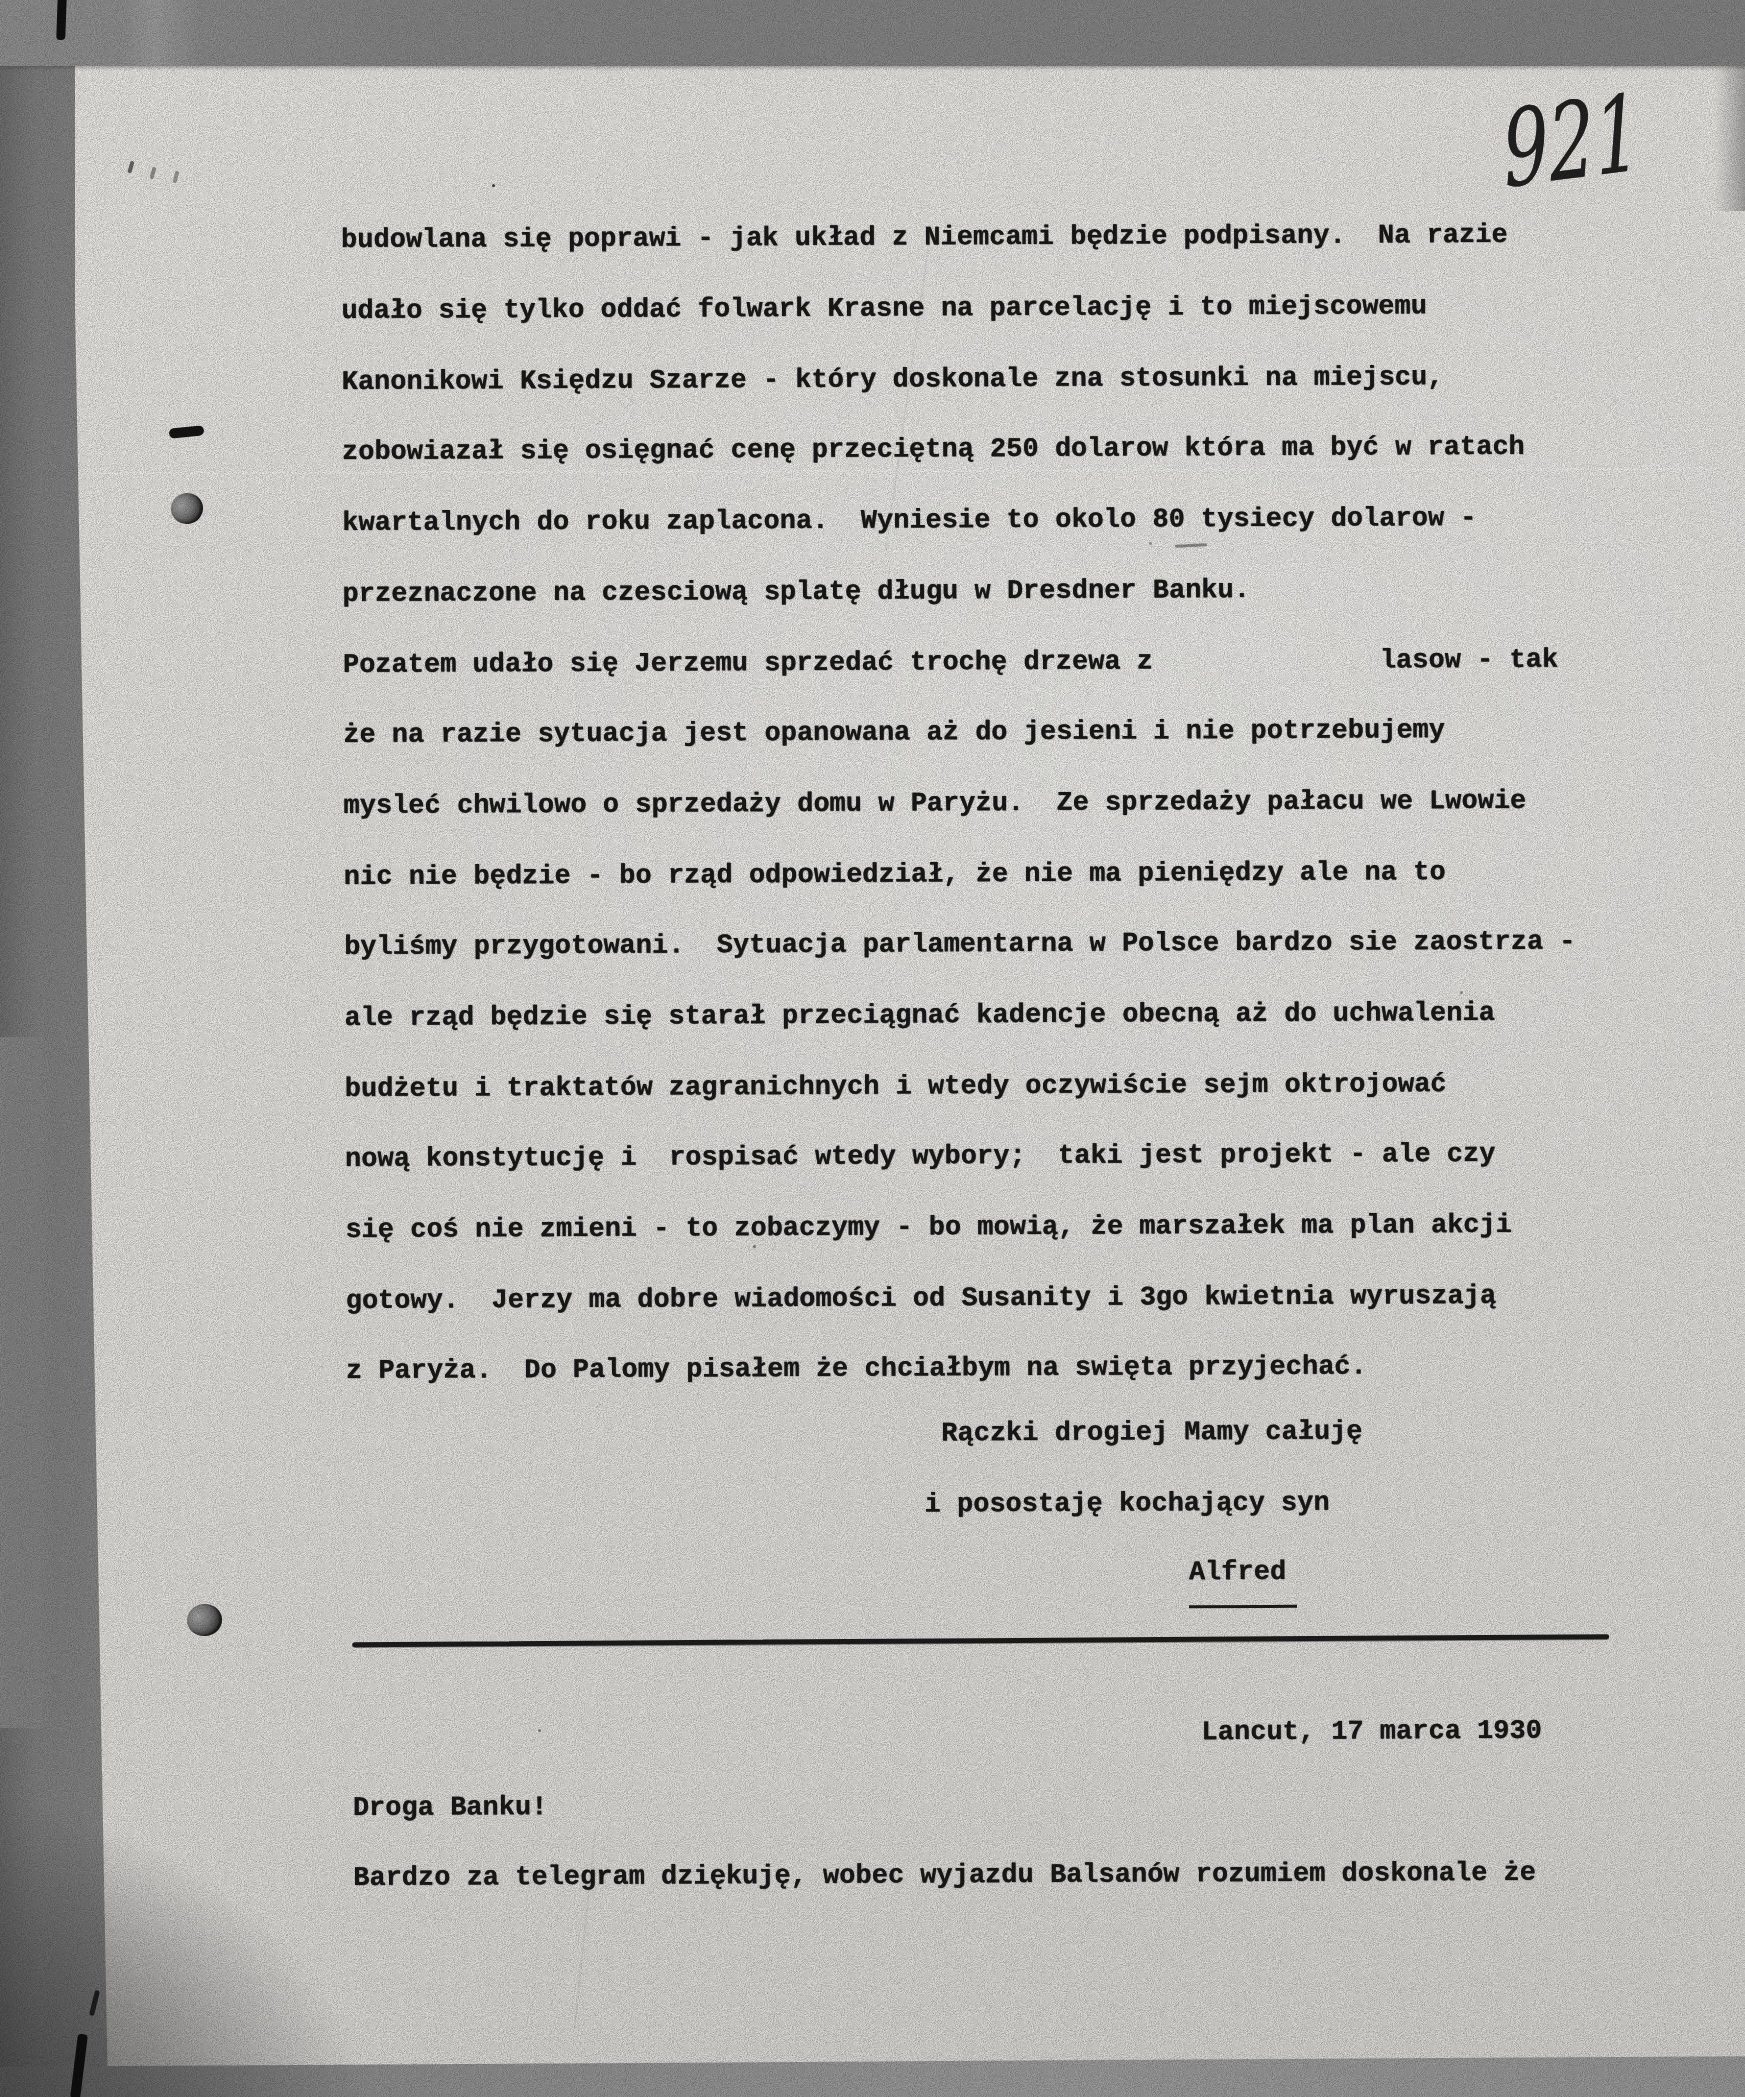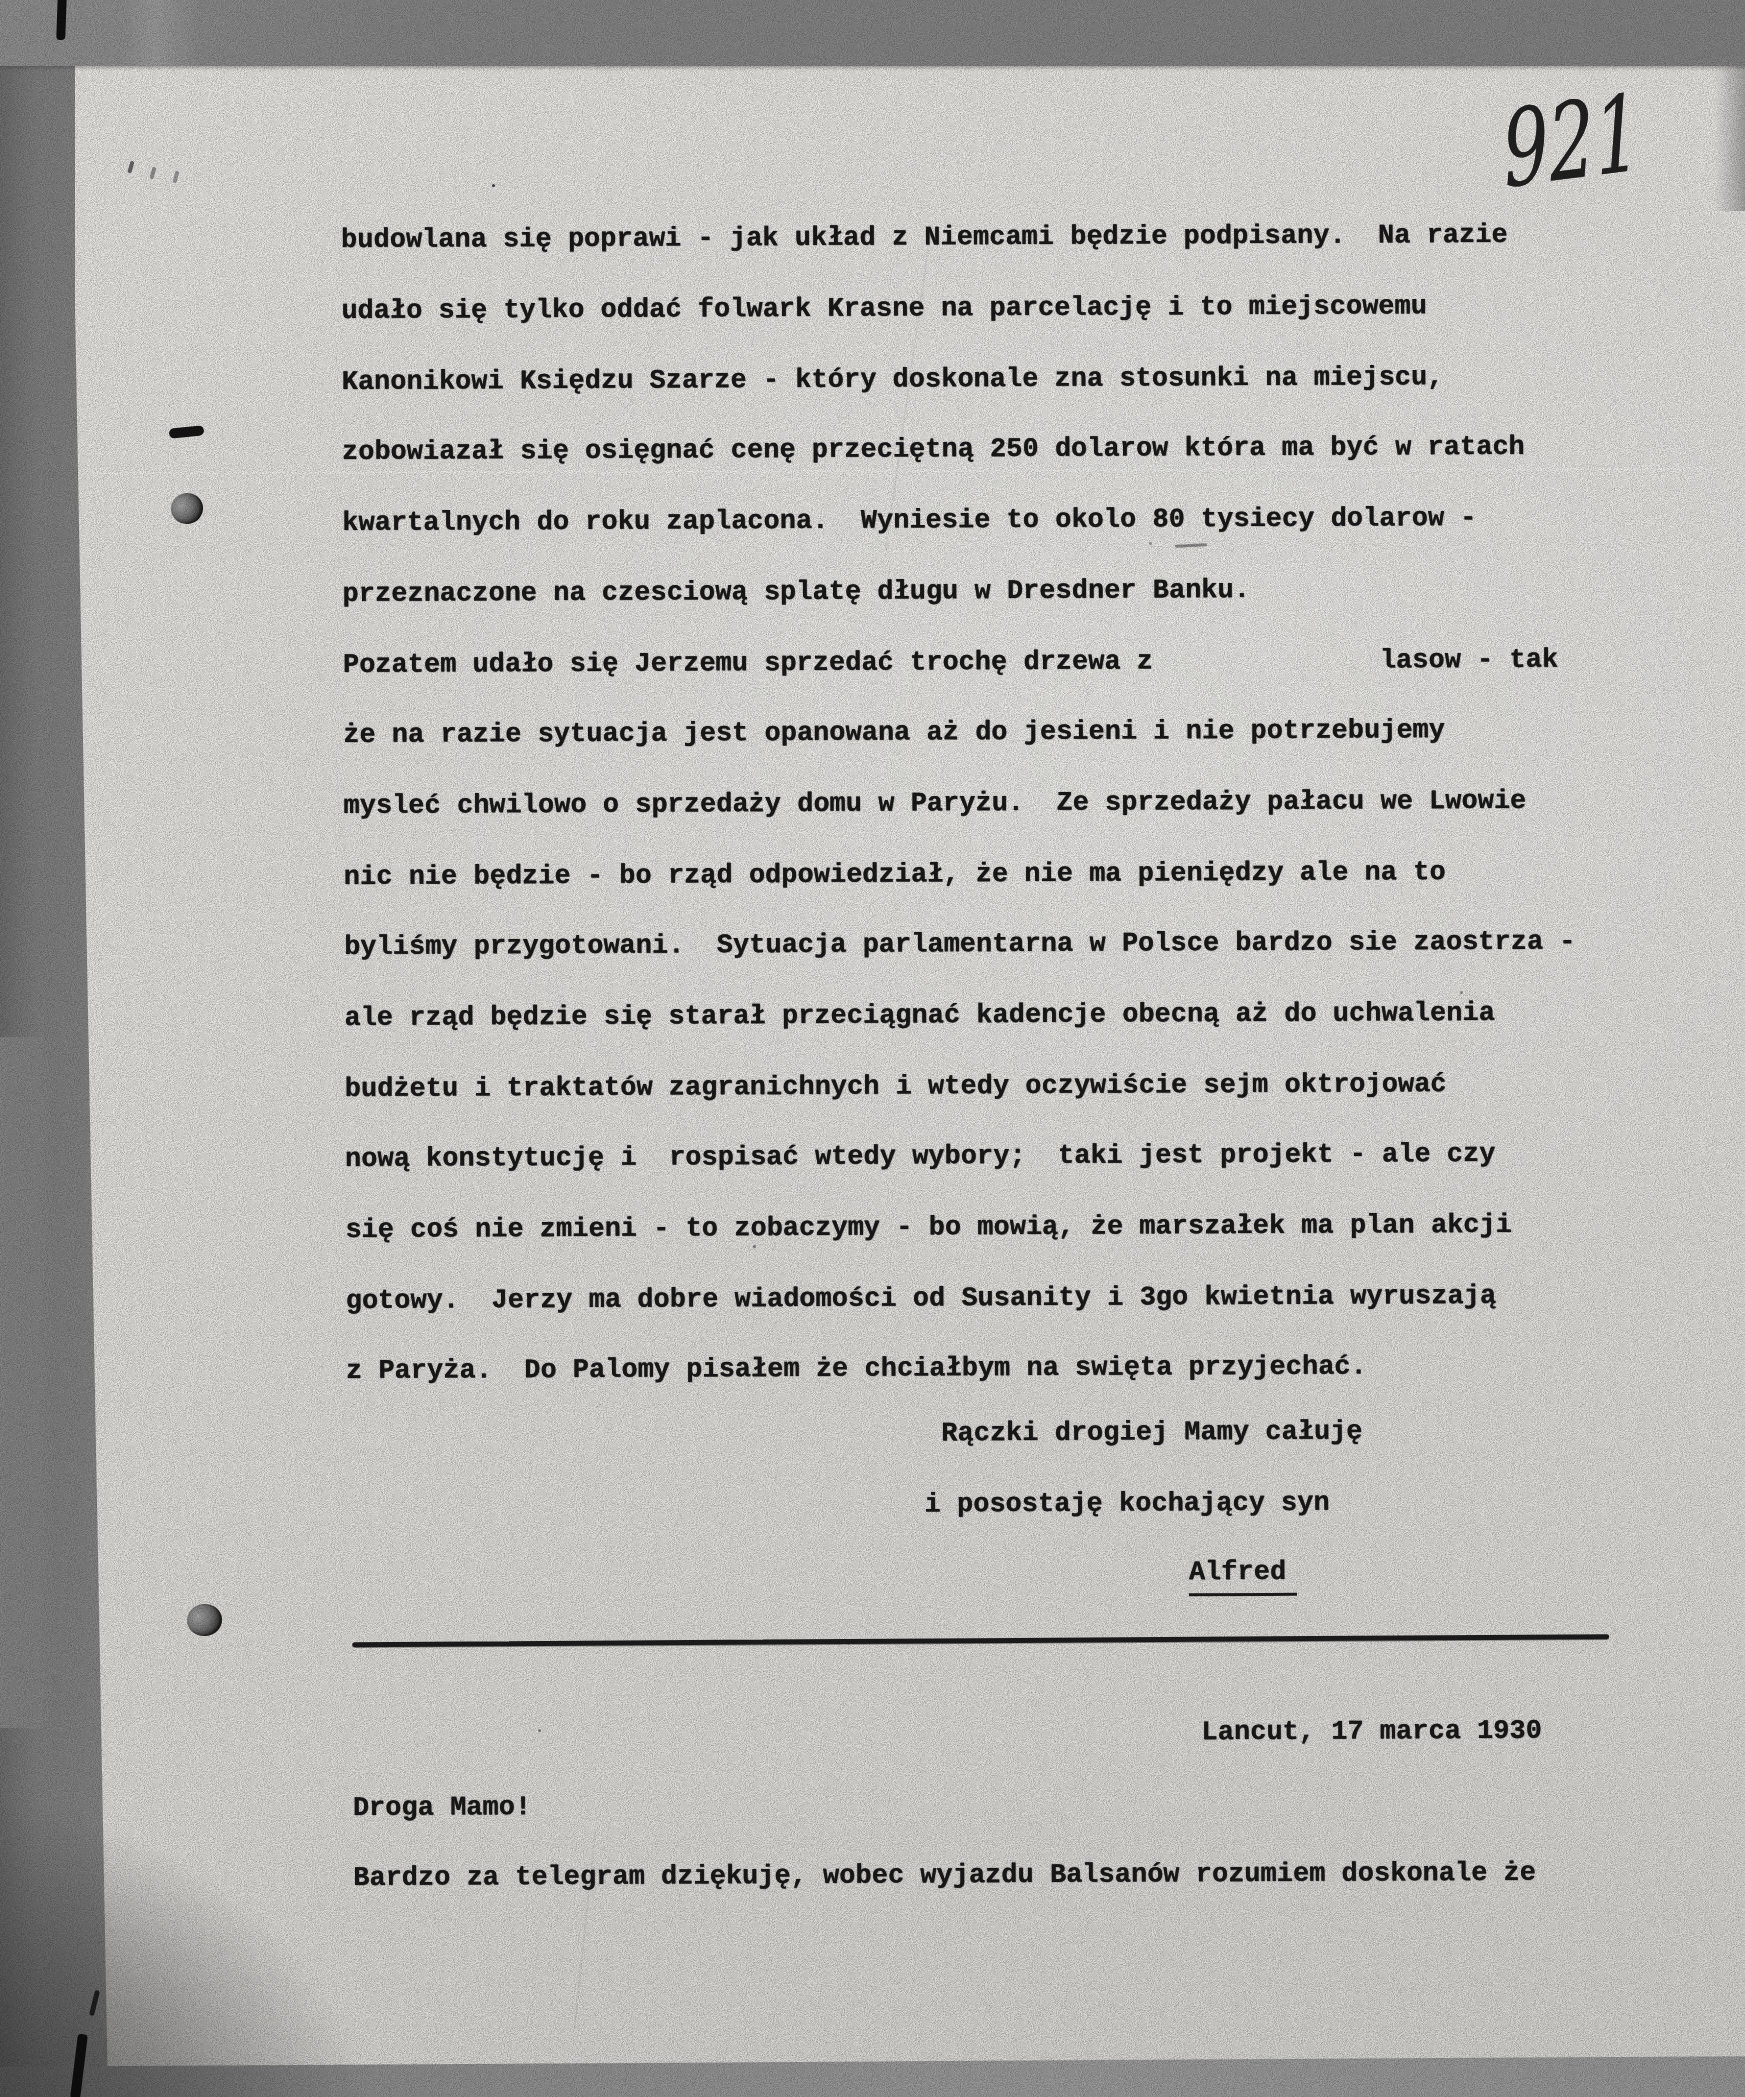--- a/index.html
+++ b/index.html
@@ -100,21 +100,21 @@
     font-family:"Liberation Mono", monospace;
     font-weight:bold;
     font-size:27px;
     line-height:1;
     color:#191919;
     letter-spacing:0;
     text-shadow:0 0 1px rgba(25,25,25,.8), 0.5px 0.5px 0 rgba(25,25,25,.28);
   }
   .typed-line.underline{
     border-bottom:3.8px solid #1c1c1c;
-    padding-bottom:7px;
+    padding-bottom:19px;
     padding-right:10.8px;
   }
   
   .divider{
     position:absolute;left:346px;top:1641px;width:1257px;height:5.4px;
     background:#1d1d1d;border-radius:3.1px;transform:rotate(-0.12deg);
     box-shadow:0 0.8px 0 rgba(30,30,30,.4);
   }
   
   .page-number{
@@ -191,21 +191,21 @@
         <div class="typed-line" style="left: 341px; top: 1005px;">ale rząd będzie się starał przeciągnać kadencje obecną aż do uchwalenia</div>
         <div class="typed-line" style="left: 341px; top: 1076px;">budżetu i traktatów zagranichnych i wtedy oczywiście sejm oktrojować</div>
         <div class="typed-line" style="left: 341px; top: 1146px;">nową konstytucję i  rospisać wtedy wybory;  taki jest projekt - ale czy</div>
         <div class="typed-line" style="left: 341px; top: 1217px;">się coś nie zmieni - to zobaczymy - bo mowią, że marszałek ma plan akcji</div>
         <div class="typed-line" style="left: 341px; top: 1288px;">gotowy.  Jerzy ma dobre wiadomości od Susanity i 3go kwietnia wyruszają</div>
         <div class="typed-line" style="left: 341px; top: 1358px;">z Paryża.  Do Palomy pisałem że chciałbym na swięta przyjechać.</div>
         <div class="typed-line" style="left: 936px; top: 1423px;">Rączki drogiej Mamy całuję</div>
         <div class="typed-line" style="left: 919px; top: 1494px;">i posostaję kochający syn</div>
         <div class="typed-line underline" style="left: 1183px; top: 1563px;">Alfred</div>
         <div class="typed-line" style="left: 1195px; top: 1723px;">Lancut, 17 marca 1930</div>
-        <div class="typed-line" style="left: 346px; top: 1795px;">Droga Mamo!</div>
+        <div class="typed-line" style="left: 346px; top: 1795px;">Droga Banku!</div>
         <div class="typed-line" style="left: 346px; top: 1865px;">Bardzo za telegram dziękuję, wobec wyjazdu Balsanów rozumiem doskonale że</div>
       </div>
     <div class="divider"></div>
   </div>
 
   <svg class="grain" xmlns="http://www.w3.org/2000/svg" viewBox="0 0 2272 2730" width="1746" height="2097">
     <filter id="grainF">
       <feTurbulence type="fractalNoise" baseFrequency="0.8" numOctaves="2" stitchTiles="stitch"></feTurbulence>
       <feColorMatrix type="matrix" values="0 0 0 0 0
                 0 0 0 0 0

